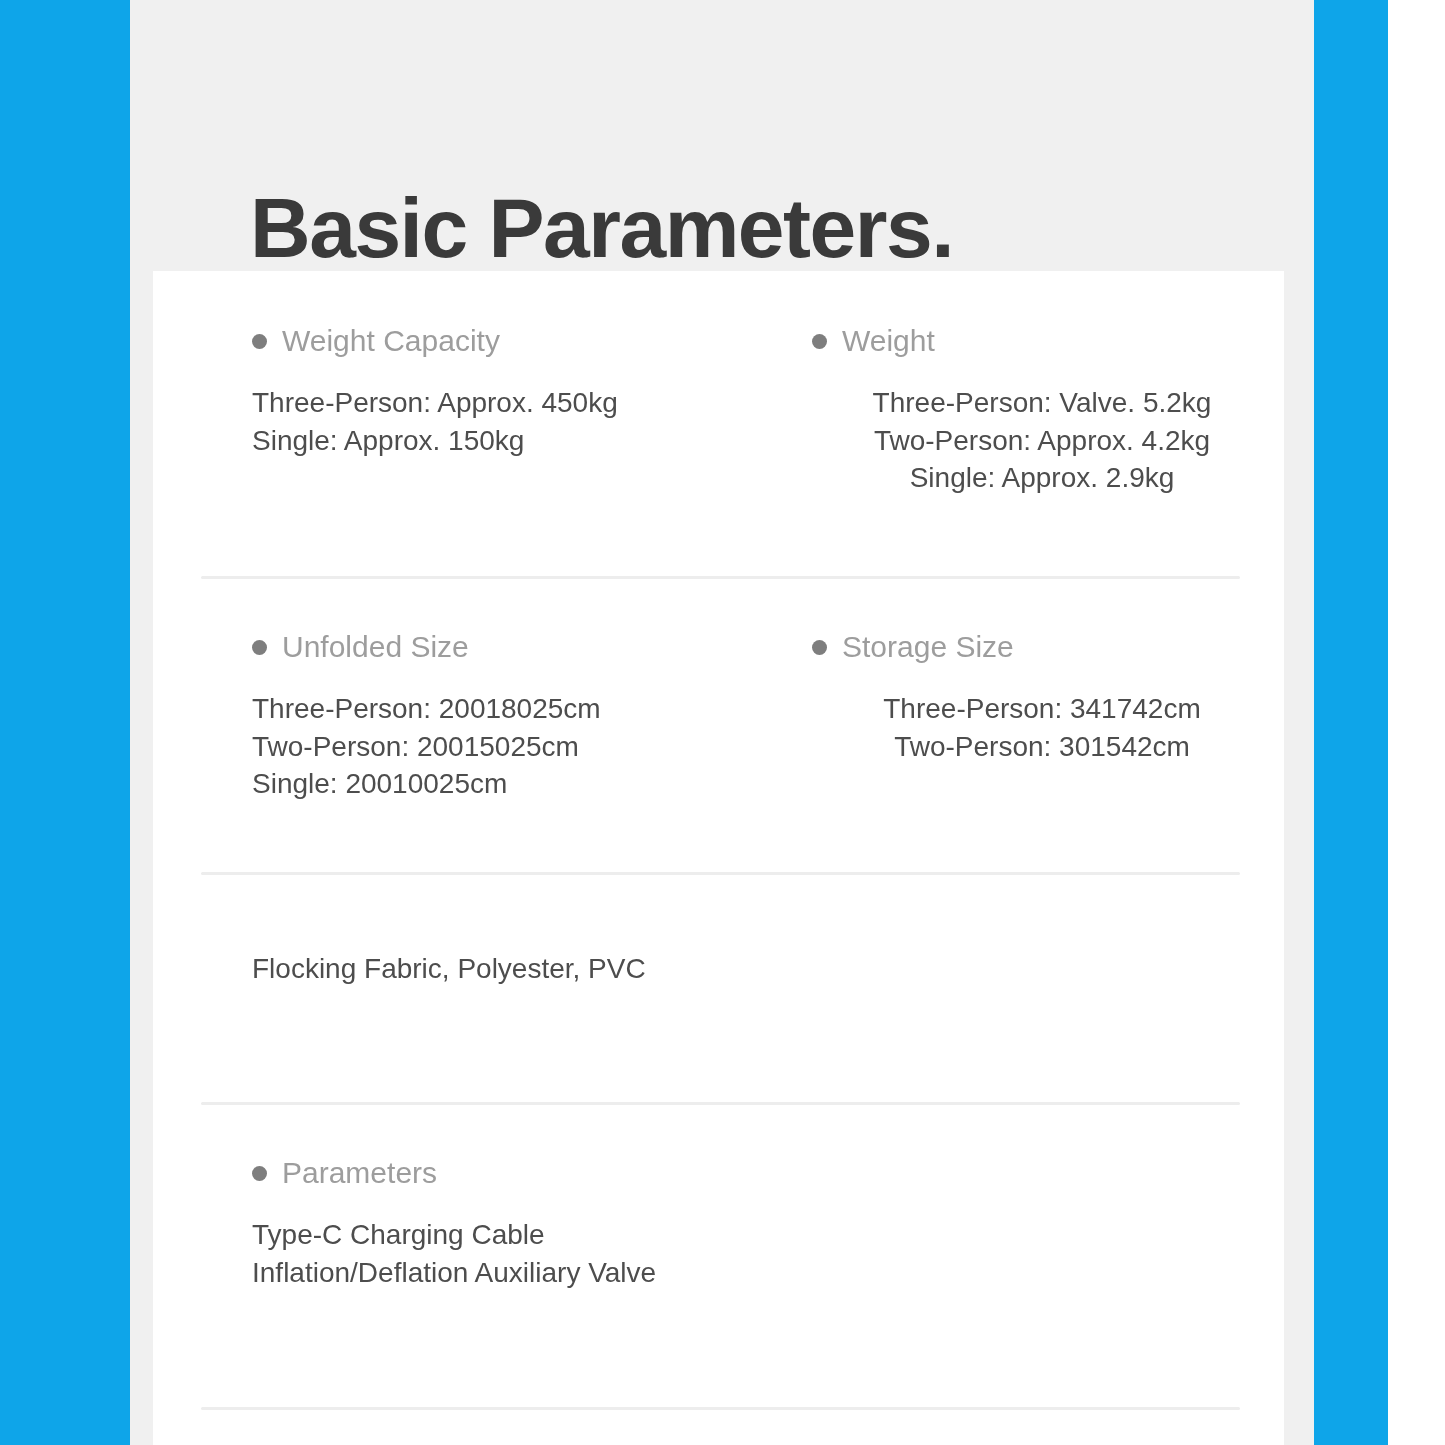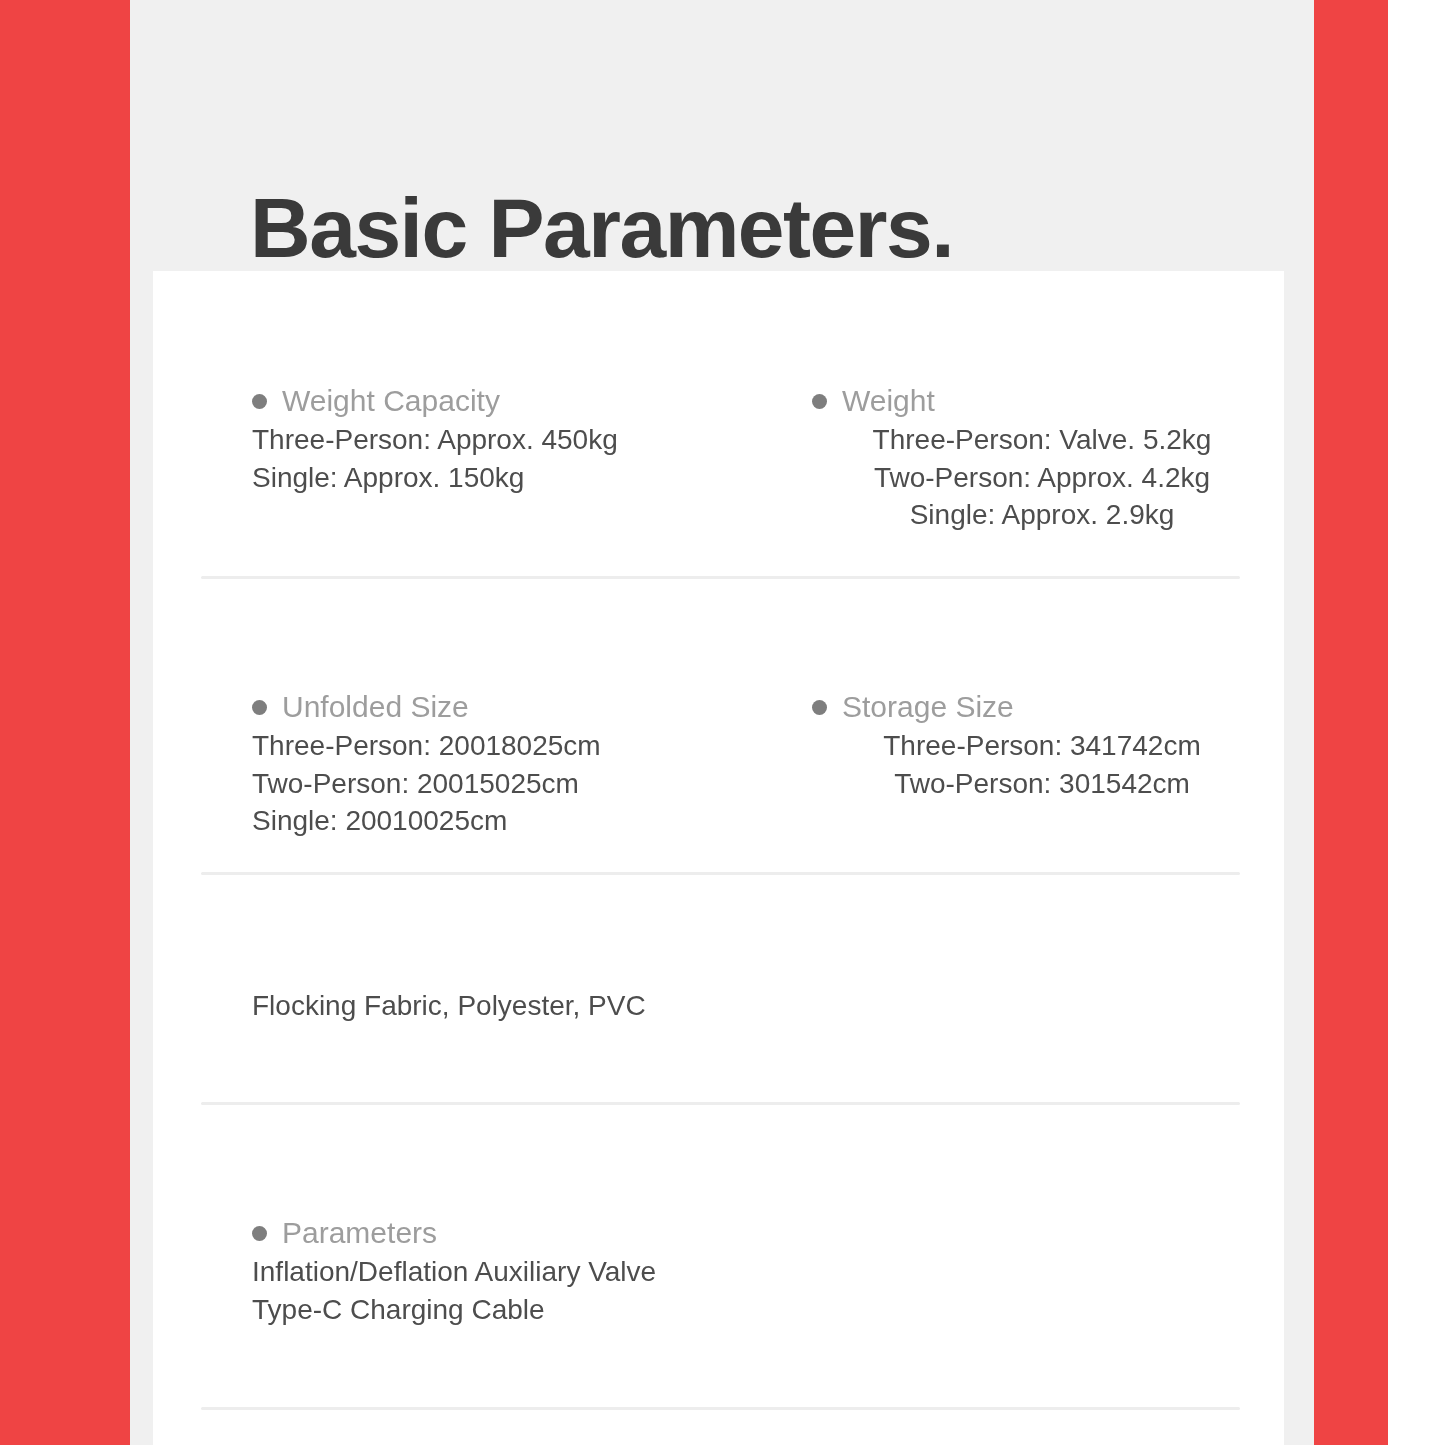--- a/index.html
+++ b/index.html
@@ -5,21 +5,21 @@
   html, body {
     margin: 0;
     padding: 0;
     background: #ffffff;
     font-family: "Liberation Sans", sans-serif;
   }
   #screen {
     position: relative;
     width: 1388px;
     height: 1445px;
-    background: #ef4444;
+    background: #0ea5e9;
     overflow: hidden;
     text-decoration: underline;
   }
   
   .page-band {
     position: absolute;
     left: 130px;
     top: 0;
     width: 1184px;
     height: 1445px;
@@ -63,21 +63,21 @@
     background: #ededed;
     border-radius: 2px;
   }
   .divider-1 { top: 305px; }
   .divider-2 { top: 601px; }
   .divider-3 { top: 831px; }
   .divider-4 { top: 1136px; }
   .col {
     position: absolute;
     top: 0;
-    padding-top: 112px;
+    padding-top: 52px;
   }
   .col-left  { left: 99px;  width: 540px; }
   .col-right { left: 659px; width: 460px; text-align: center; }
   .section-heading {
     display: flex;
     align-items: center;
     height: 36px;
     color: #9d9d9d;
     font-size: 30px;
     line-height: 36px;
@@ -86,21 +86,21 @@
   .bullet {
     display: inline-block;
     width: 15px;
     height: 15px;
     border-radius: 50%;
     background: #7e7e7e;
     margin-right: 15px;
     flex: 0 0 auto;
   }
   .section-body {
-    margin-top: 2px;
+    margin-top: 25px;
   }
   .spec-line {
     font-size: 28px;
     line-height: 37.5px;
     color: #4d4d4d;
     white-space: nowrap;
   }
 </style>
 </head>
 <body>
@@ -175,22 +175,22 @@
 
     <div class="divider divider-3"></div>
 
     <div class="row row-4">
       <div class="col col-left">
         <div class="section-heading">
           <span class="bullet"></span>
           <span>Parameters</span>
         </div>
         <div class="section-body">
+          <div class="spec-line">Type-C Charging Cable</div>
           <div class="spec-line">Inflation/Deflation Auxiliary Valve</div>
-          <div class="spec-line">Type-C Charging Cable</div>
         </div>
       </div>
     </div>
 
     <div class="divider divider-4"></div>
 
   </div>
 </div>
 
 </body></html>

